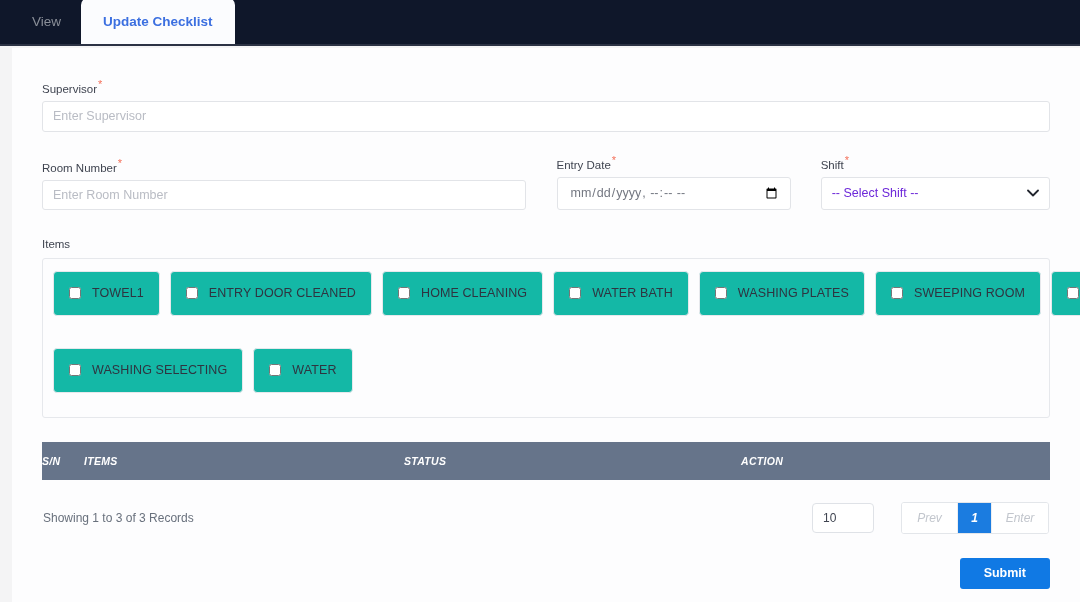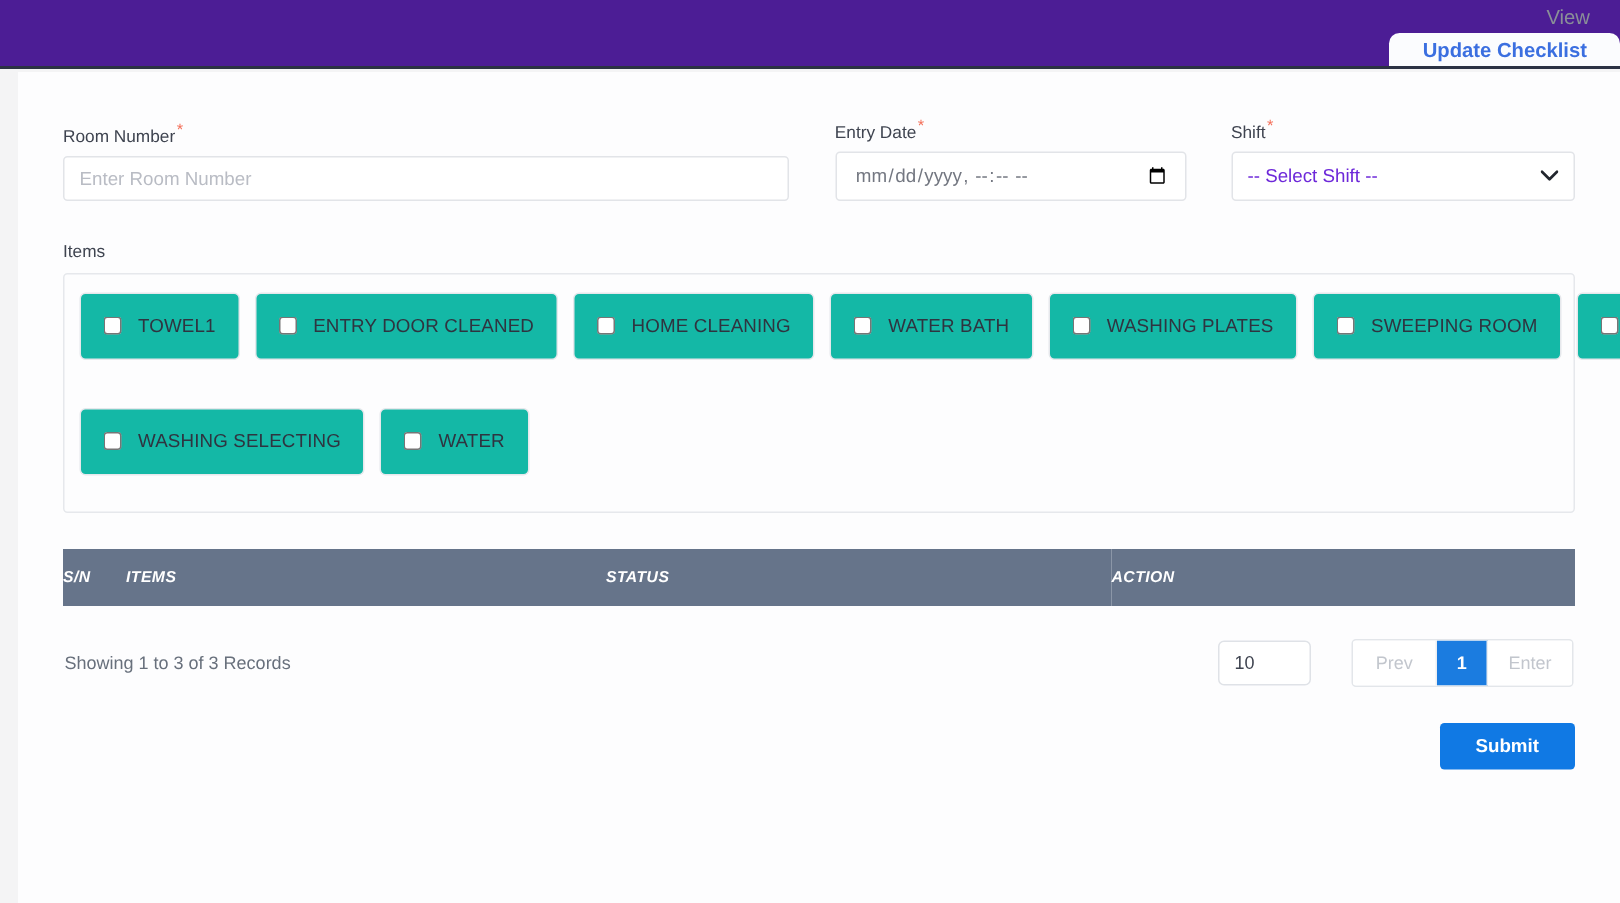--- a/index.html
+++ b/index.html
@@ -13,24 +13,23 @@
   .page {
     position: relative;
     width: 1080px; height: 602px;
     background: #f4f4f5;
   }
 
   
   .tabstrip {
     position: absolute; left: 0; top: 0;
     width: 1080px; height: 46px;
-    background: #4c1d95;
+    background: #0f172a;
     display: flex; align-items: flex-end;
     border-bottom: 2px solid #2b3244;
-    flex-direction: column;
   }
   .tab {
     height: 46px;
     display: flex; align-items: center;
     padding: 0 20px;
     font-size: 13.5px;
     cursor: pointer;
     user-select: none;
   }
   .tab-inactive {
@@ -203,20 +202,21 @@
     padding-left: 10px;
     appearance: none; -webkit-appearance: none;
     outline: none;
   }
   .page-btns {
     display: flex;
     border: 1px solid #e3e6ea;
     border-radius: 3px;
     overflow: hidden;
     background: #fff;
+    font-style: italic;
   }
   .pbtn {
     min-width: 56px;
     height: 30px;
     display: flex; align-items: center; justify-content: center;
     font-size: 12px;
     color: #c2c6cd;
     background: #fff;
     border-right: 1px solid #eceef1;
     cursor: default;
@@ -257,20 +257,26 @@
       <span>View</span>
     </div>
     <div class="tab tab-active">
       <span>Update Checklist</span>
     </div>
   </div>
 
   <div class="content">
     <div class="form-area">
 
+      <div class="row-supervisor">
+        <label class="field-label">
+          <span>Supervisor</span><span class="req">*</span>
+        </label>
+        <input class="inp" type="text" placeholder="Enter Supervisor" style="">
+      </div>
 
       <div class="row-three">
 
         <div class="col-room">
           <label class="field-label">
             <span>Room Number</span><span class="req">*</span>
           </label>
           <input class="inp" type="text" placeholder="Enter Room Number" style="">
         </div>
 

